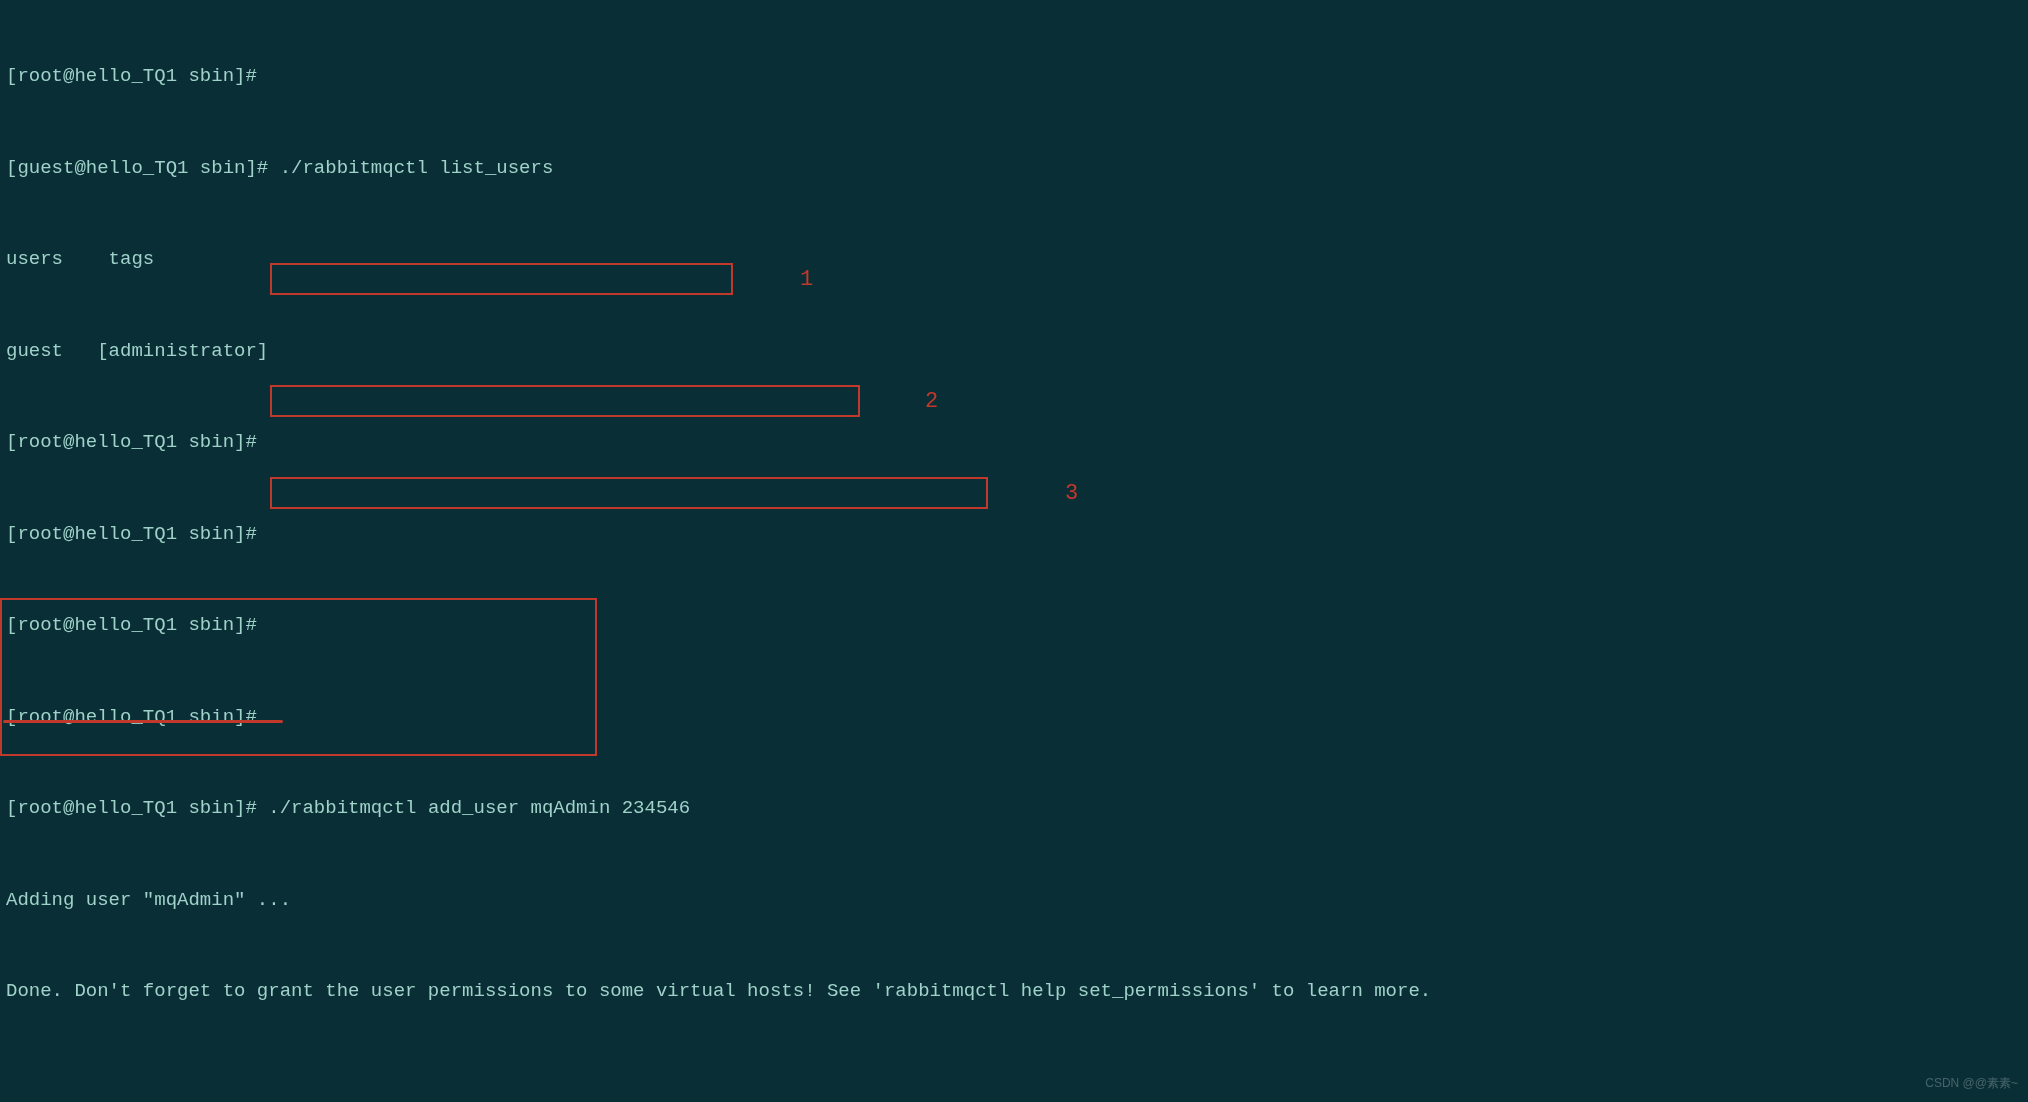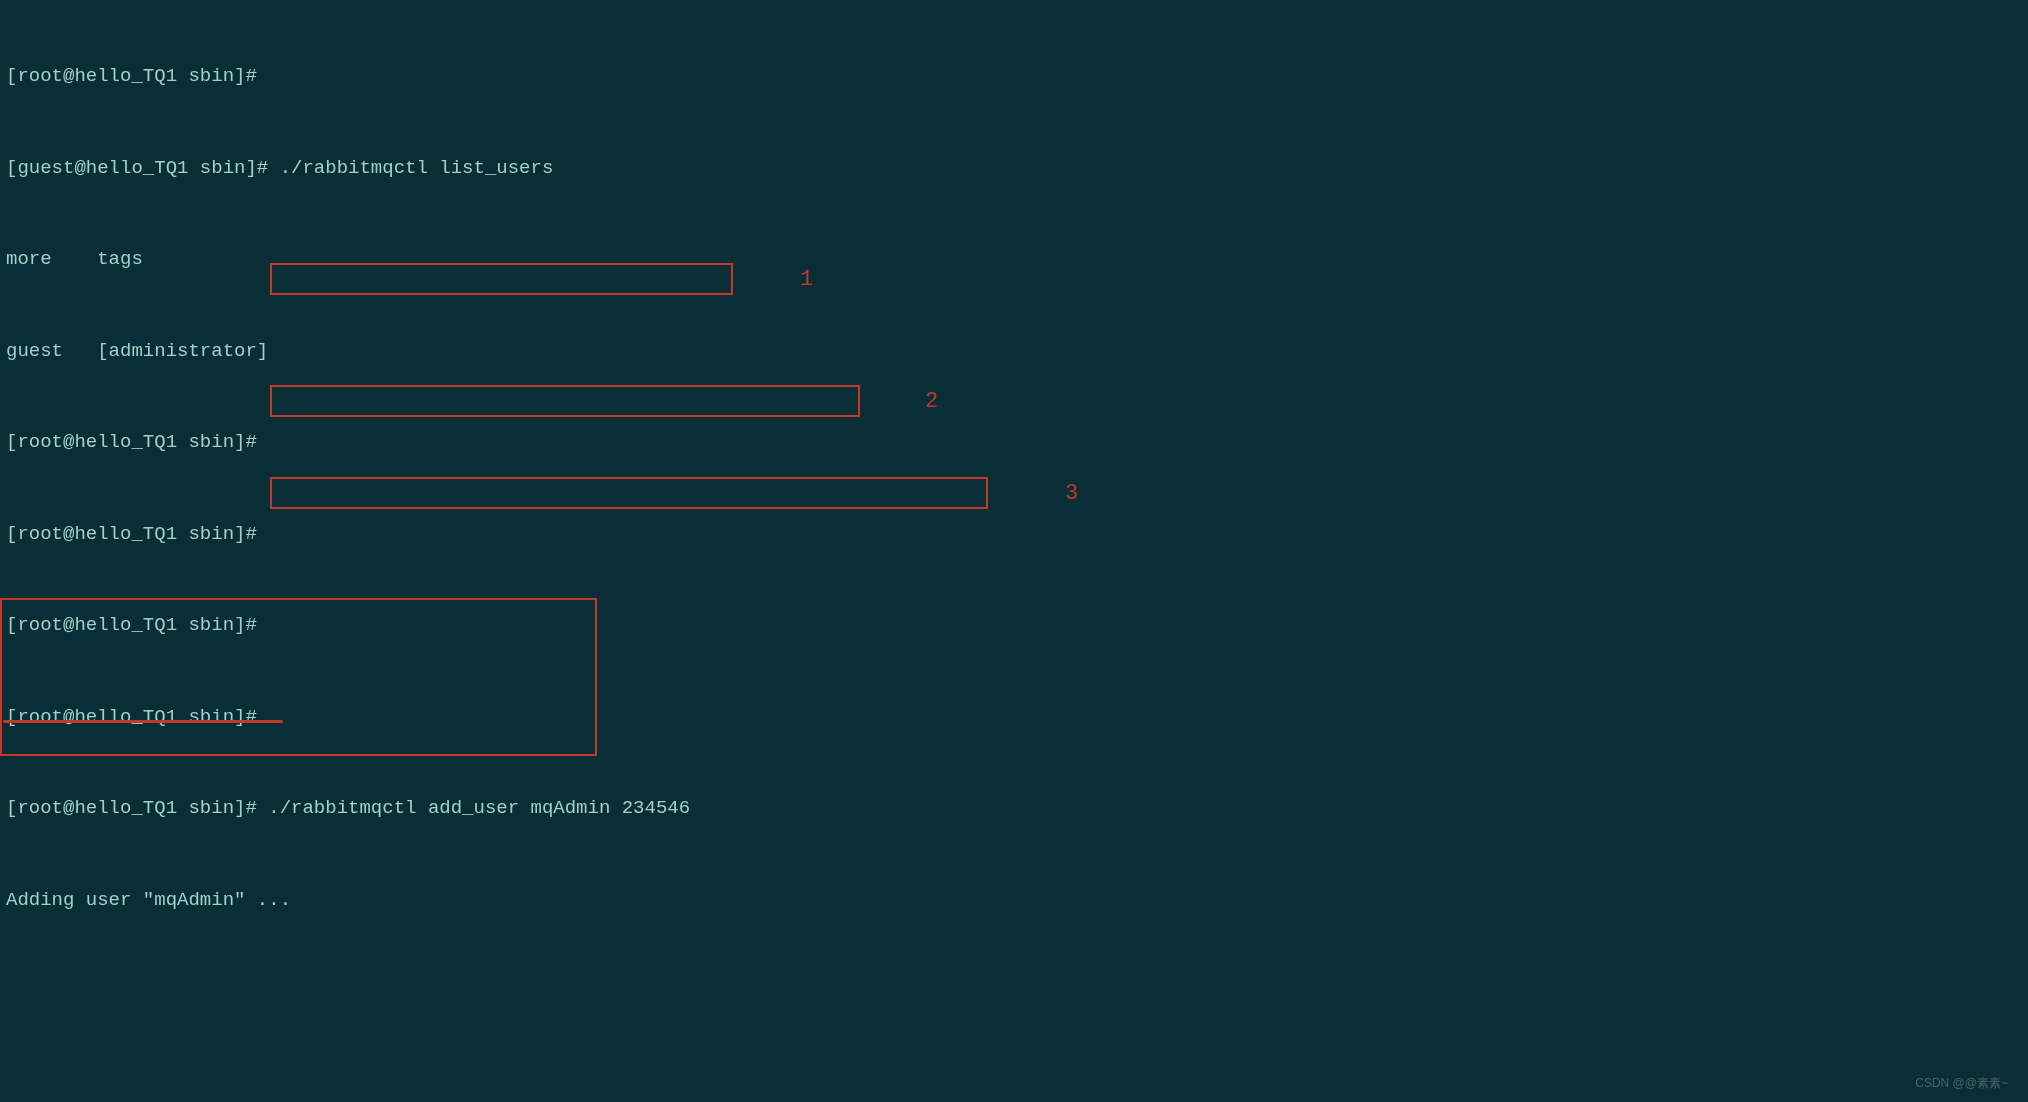--- a/index.html
+++ b/index.html
@@ -36,41 +36,42 @@
     font-weight: 500;
   }
   .underline {
     position: absolute;
     height: 3px;
     background: #c0392b;
     border-radius: 2px;
   }
   .watermark {
     position: absolute;
-    right: 20px;
+    right: 10px;
     bottom: 4px;
     font-size: 12px;
     color: rgba(180,200,200,0.35);
     font-family: Arial, sans-serif;
   }
 </style>
 </head>
 <body>
 
 <div class="terminal">
   <div class="line">[root@hello_TQ1 sbin]#</div>
   <div class="line">[guest@hello_TQ1 sbin]# ./rabbitmqctl list_users</div>
-  <div class="line">more    tags</div>
+  <div class="line">users    tags</div>
   <div class="line">guest   [administrator]</div>
   <div class="line">[root@hello_TQ1 sbin]#</div>
   <div class="line">[root@hello_TQ1 sbin]#</div>
   <div class="line">[root@hello_TQ1 sbin]#</div>
   <div class="line">[root@hello_TQ1 sbin]#</div>
   <div class="line"><span>[root@hello_TQ1 sbin]# </span><span>./rabbitmqctl add_user mqAdmin 234546</span></div>
   <div class="line">Adding user "mqAdmin" ...</div>
+  <div class="line">Done. Don't forget to grant the user permissions to some virtual hosts! See 'rabbitmqctl help set_permissions' to learn more.</div>
   
   
   
   
   
   
   
   
   
   

